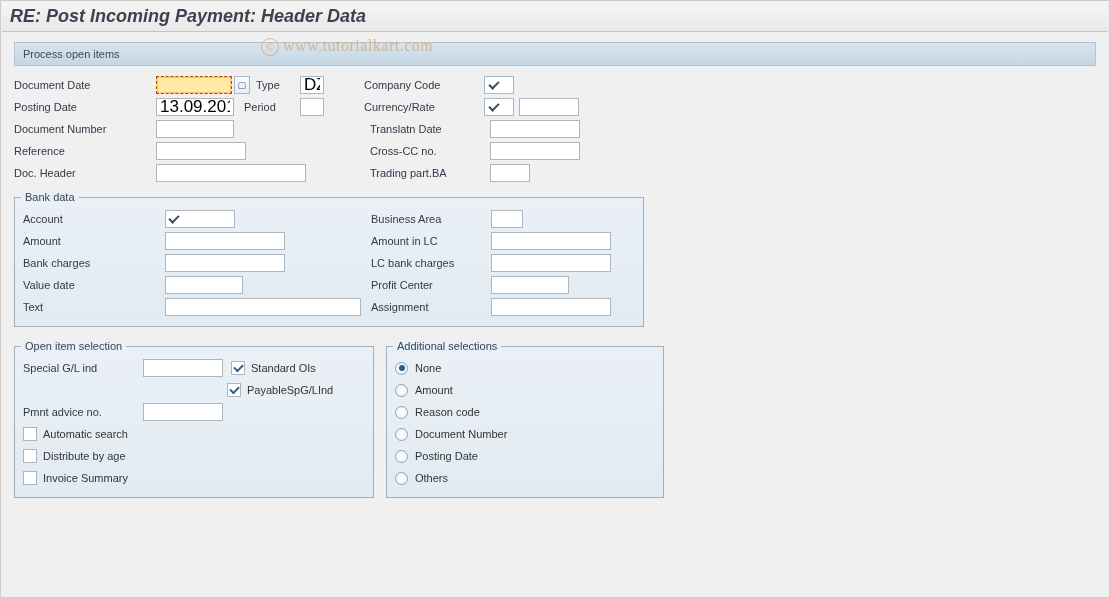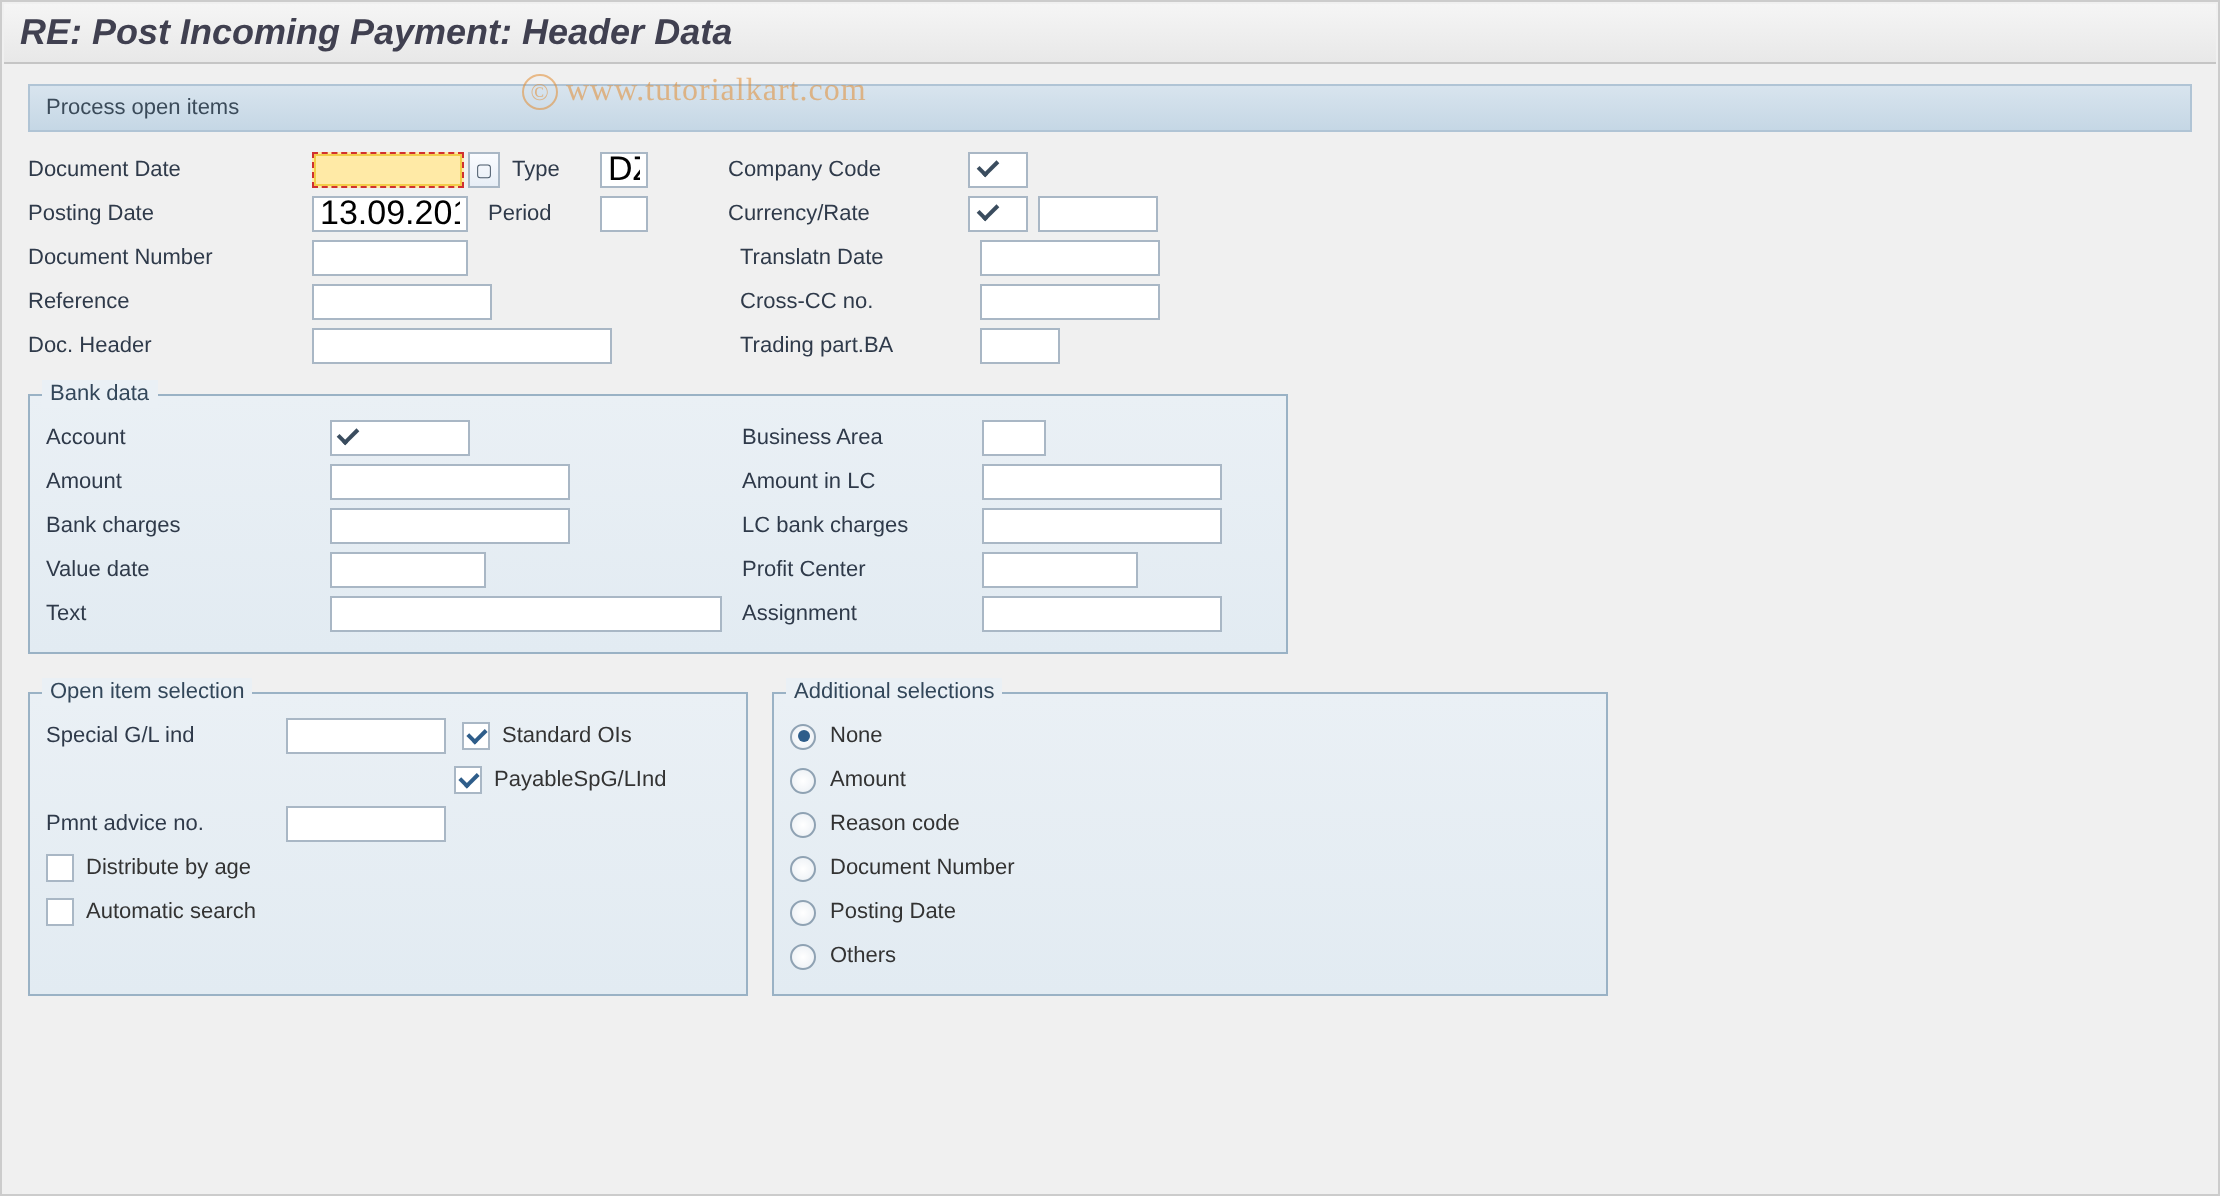--- a/index.html
+++ b/index.html
@@ -271,21 +271,21 @@
         <div class="row">
           <span class="lbl lbl-left">Text</span>
           <input type="text" class="field" style="width: 196px;" value="">
           <span style="width:0px"></span>
           <span class="lbl lbl-r1">Assignment</span>
           <input type="text" class="field" style="width: 120px;" value="">
         </div>
       </div>
     </fieldset>
 
-    <div class="two-col" style="width:790px;margin-top:0">
+    <div class="two-col" style="width:650px;margin-top:0">
 
       <fieldset class="group" style="flex:0 0 360px">
         <legend>Open item selection</legend>
         <div class="inner">
           <div class="row">
             <span class="lbl" style="width:118px">Special G/L ind</span>
             <input type="text" class="field" style="width: 80px;" value="">
             <span style="width:4px"></span>
             <span class="cbox checked"></span>
             <span>Standard OIs</span>
@@ -294,25 +294,29 @@
             <span style="width:202px"></span>
             <span class="cbox checked"></span>
             <span>PayableSpG/LInd</span>
           </div>
           <div class="row">
             <span class="lbl" style="width:118px">Pmnt advice no.</span>
             <input type="text" class="field" style="width: 80px;" value="">
           </div>
           <div class="row">
             <span class="cbox"></span>
+            <span>Automatic search</span>
+          </div>
+          <div class="row">
+            <span class="cbox"></span>
             <span>Distribute by age</span>
           </div>
           <div class="row">
             <span class="cbox"></span>
-            <span>Automatic search</span>
+            <span>Invoice Summary</span>
           </div>
         </div>
       </fieldset>
 
       <fieldset class="group" style="flex:1">
         <legend>Additional selections</legend>
         <div class="inner">
           <div class="row">
             <span class="radio selected"></span>
             <span>None</span>

